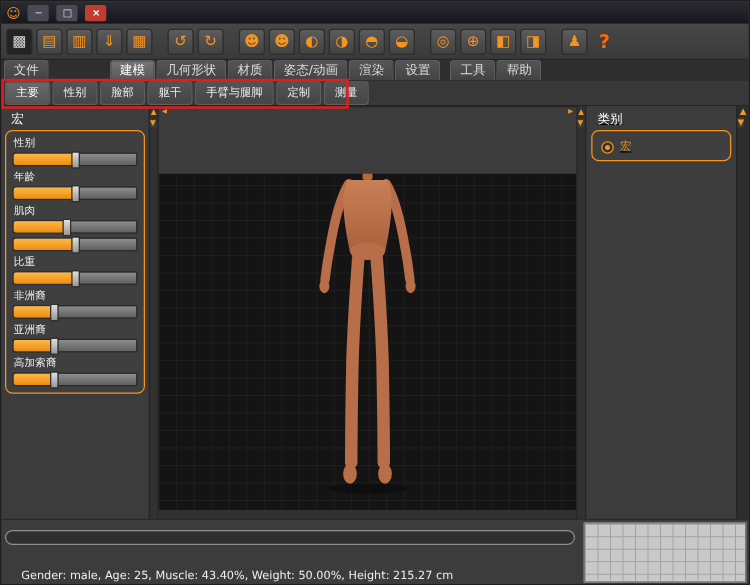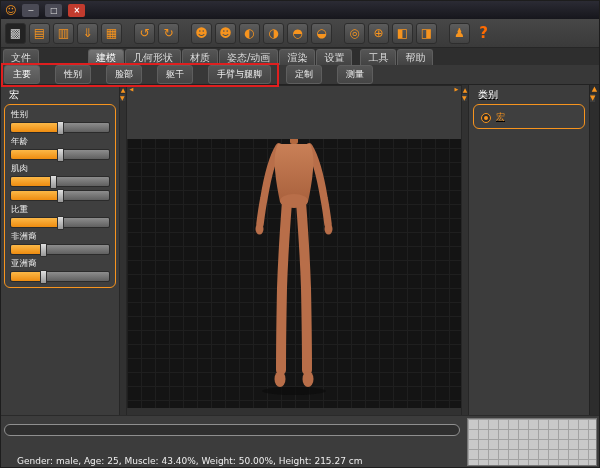--- a/index.html
+++ b/index.html
@@ -10,26 +10,26 @@
   .title-text{flex:1;white-space:nowrap;overflow:hidden;}
   .win-btn{width:17px;height:13px;font-size:8px;display:flex;align-items:center;justify-content:center;background:#4a4a55;color:#ddd;border-radius:2px;margin-left:2px;}
   .win-btn.close{background:#c23b2e;color:#fff;font-weight:bold;}
   
   .toolbar{height:29px;background:linear-gradient(#474747,#3a3a3a);border-bottom:1px solid #262626;display:flex;align-items:center;padding:0 4px;gap:3px;box-sizing:border-box;}
   .tool-icon{width:21px;height:21px;background:linear-gradient(#5c5c5c,#424242);border:1px solid #2d2d2d;border-radius:3px;color:#f7941e;font-size:12px;display:flex;align-items:center;justify-content:center;box-sizing:border-box;flex:0 0 auto;}
   .tool-icon.dark{color:#cfcfcf;background:#232323;}
   .tool-icon.help{color:#ff6a00;font-weight:bold;background:transparent;border:none;font-size:15px;}
   .gap{margin-left:9px;}
   
-  .menutabs{height:17px;background:#2e2e2e;display:flex;align-items:center;padding:0 2px;gap:1px;font-size:10px;box-sizing:border-box;}
+  .menutabs{height:17px;background:#2e2e2e;display:flex;align-items:flex-start;padding:0 2px;gap:1px;font-size:10px;box-sizing:border-box;}
   .menu-tab{padding:0 7px;background:linear-gradient(#555,#434343);color:#ddd;border:1px solid #5e5e5e;border-bottom:none;border-radius:3px 3px 0 0;height:15px;line-height:15px;white-space:nowrap;}
   .menu-tab.selected{background:linear-gradient(#757575,#585858);color:#fff;margin-left:48px;}
   .menu-tab.spaced{margin-left:7px;}
   
-  .subtabs{height:20px;background:#383838;display:flex;align-items:center;padding:0 3px;gap:15px;font-size:9px;border-bottom:1px solid #222;box-sizing:border-box;}
+  .subtabs{height:20px;background:#383838;display:flex;align-items:center;padding:0 3px;gap:2px;font-size:9px;border-bottom:1px solid #222;box-sizing:border-box;}
   .sub-tab{padding:2px 8px;background:linear-gradient(#545454,#454545);color:#eee;border:1px solid #5e5e5e;border-radius:3px;white-space:nowrap;}
   .sub-tab.selected{background:linear-gradient(#6a6a6a,#555);color:#fff;}
   .annotation-box{position:absolute;left:0;top:62px;width:278px;height:24px;border:2px solid #df1f1f;z-index:60;pointer-events:none;box-sizing:border-box;}
   
   .main{display:flex;height:330px;}
   .left-panel{width:118px;background:#3c3c3c;padding:2px 3px;box-sizing:border-box;}
   .panel-title{color:#fff;font-size:10px;margin:1px 0 2px 5px;}
   .panel-box{border:1px solid #f7941e;border-radius:6px;padding:4px 5px 2px 5px;background:#3f3f3f;box-sizing:border-box;}
   .slider-row{margin-bottom:3px;}
   .slider-label{color:#eee;font-size:8.5px;margin:0 0 1px 1px;}
@@ -172,20 +172,27 @@
         </div>
 
         <div class="slider-row">
           <div class="slider-label">亚洲裔</div>
           <div class="slider-track">
             <div class="slider-fill" style="width: 33%;"></div>
             <div class="slider-handle" style="left: calc(33% - 3px);"></div>
           </div>
         </div>
 
+        <div class="slider-row">
+          <div class="slider-label">高加索裔</div>
+          <div class="slider-track">
+            <div class="slider-fill" style="width: 33%;"></div>
+            <div class="slider-handle" style="left: calc(33% - 3px);"></div>
+          </div>
+        </div>
 
       </div>
     </div>
 
     <div class="vstrip">
       <span class="strip-arrow-v top">▲</span>
       <span class="strip-arrow-v bottom">▼</span>
     </div>
 
     <div class="viewport-wrap">

